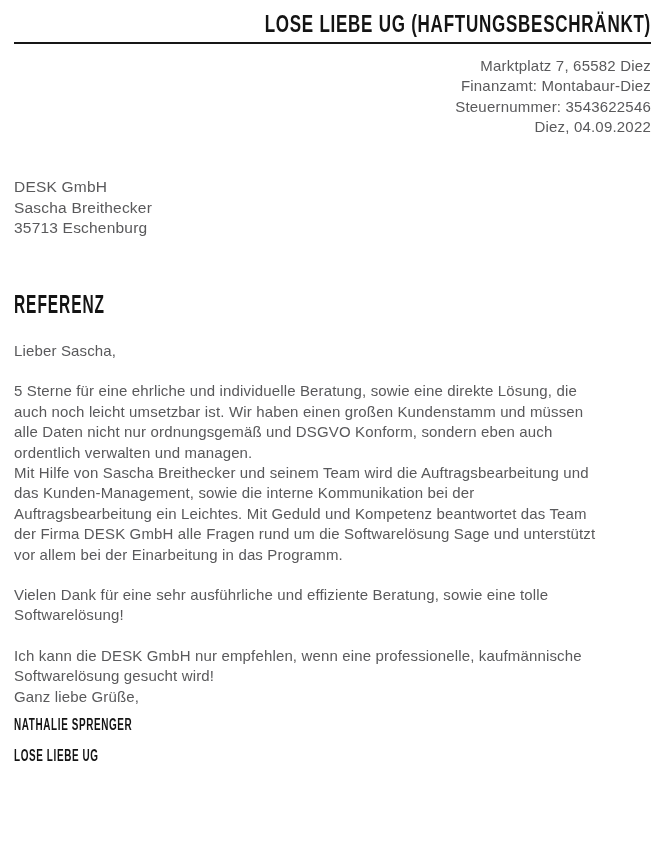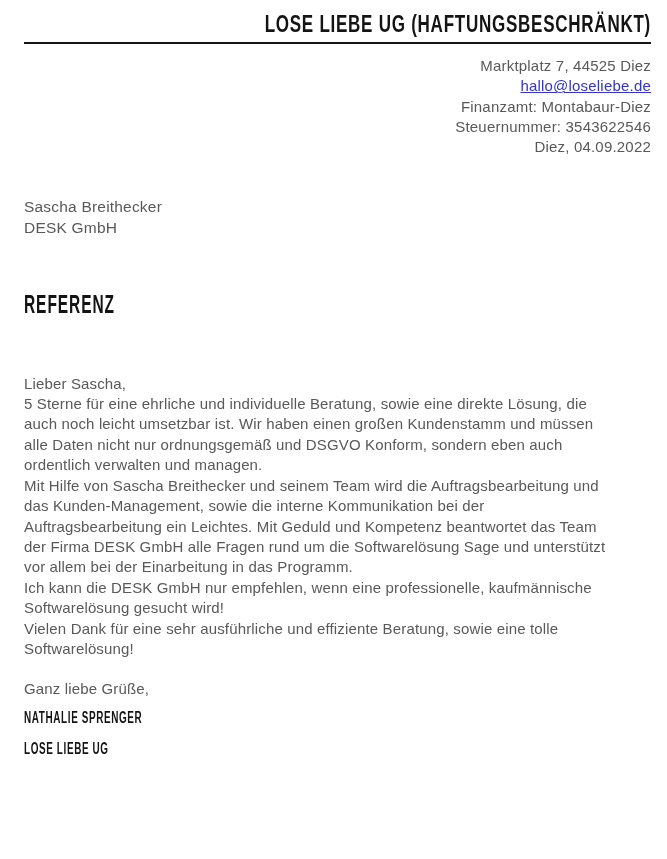--- a/index.html
+++ b/index.html
@@ -8,21 +8,21 @@
     width: 667px;
     height: 859px;
     font-family: "Liberation Sans", sans-serif;
     overflow: hidden;
   }
   .page {
     position: relative;
     width: 667px;
     height: 859px;
     background: #ffffff;
-    padding: 10px 16px 0 24px;
+    padding: 10px 16px 0 14px;
   }
 
   
   .company-title {
     text-align: right;
     font-size: 23px;
     font-weight: 700;
     line-height: 28px;
     letter-spacing: 1px;
     color: #141414;
@@ -71,25 +71,25 @@
     transform-origin: 0 50%;
   }
 
   
   .letter-body {
     font-size: 15px;
     line-height: 20.4px;
     color: #59595b;
     letter-spacing: 0.15px;
   }
-  .salutation { margin-top: 56px; }
-  .para { white-space: pre-line; }
+  .salutation { margin-top: 23px; }
+  .para { margin-top: 20px; white-space: pre-line; }
 
   
-  .closing { margin-top: 20px; }
+  .closing { }
   .sig-name {
     margin-top: 9px;
     font-size: 16px;
     font-weight: 700;
     line-height: 18px;
     letter-spacing: 1px;
     color: #141414;
     white-space: nowrap;
     transform: scaleX(0.62);
     transform-origin: 0 50%;
@@ -100,51 +100,49 @@
 </style>
 </head>
 <body>
 
 <div class="page">
 
   <div>
     <div class="company-title">LOSE LIEBE UG (HAFTUNGSBESCHRÄNKT)</div>
     <hr class="header-rule">
     <div class="contact-block">
-      <div>Marktplatz 7, 44525 Diez</div>
-      <div>
-        <a>hallo@loseliebe.de</a>
-      </div>
+      <div>Marktplatz 7, 65582 Diez</div>
       <div>Finanzamt: Montabaur-Diez</div>
       <div>Steuernummer: 3543622546</div>
       <div>Diez, 04.09.2022</div>
     </div>
   </div>
 
   <div class="recipient-block">
+    <div>DESK GmbH</div>
     <div>Sascha Breithecker</div>
-    <div>DESK GmbH</div>
+    <div>35713 Eschenburg</div>
   </div>
 
   <div class="subject-heading">REFERENZ</div>
 
   <div class="letter-body">
     <div class="salutation">Lieber Sascha,</div>
     <div class="para">5 Sterne für eine ehrliche und individuelle Beratung, sowie eine direkte Lösung, die
 auch noch leicht umsetzbar ist. Wir haben einen großen Kundenstamm und müssen
 alle Daten nicht nur ordnungsgemäß und DSGVO Konform, sondern eben auch
 ordentlich verwalten und managen.
 Mit Hilfe von Sascha Breithecker und seinem Team wird die Auftragsbearbeitung und
 das Kunden-Management, sowie die interne Kommunikation bei der
 Auftragsbearbeitung ein Leichtes. Mit Geduld und Kompetenz beantwortet das Team
 der Firma DESK GmbH alle Fragen rund um die Softwarelösung Sage und unterstützt
 vor allem bei der Einarbeitung in das Programm.</div>
+    <div class="para">Vielen Dank für eine sehr ausführliche und effiziente Beratung, sowie eine tolle
+Softwarelösung!</div>
     <div class="para">Ich kann die DESK GmbH nur empfehlen, wenn eine professionelle, kaufmännische
 Softwarelösung gesucht wird!</div>
-    <div class="para">Vielen Dank für eine sehr ausführliche und effiziente Beratung, sowie eine tolle
-Softwarelösung!</div>
 
     <div class="closing">Ganz liebe Grüße,</div>
     <div class="sig-name">NATHALIE SPRENGER</div>
     <div class="sig-name sig-company">LOSE LIEBE UG</div>
   </div>
 
 </div>
 
 </body></html>

